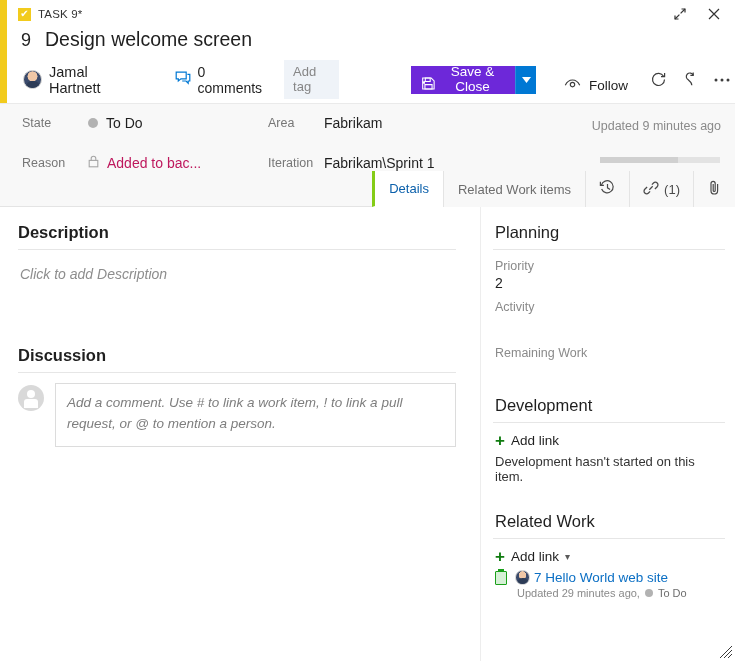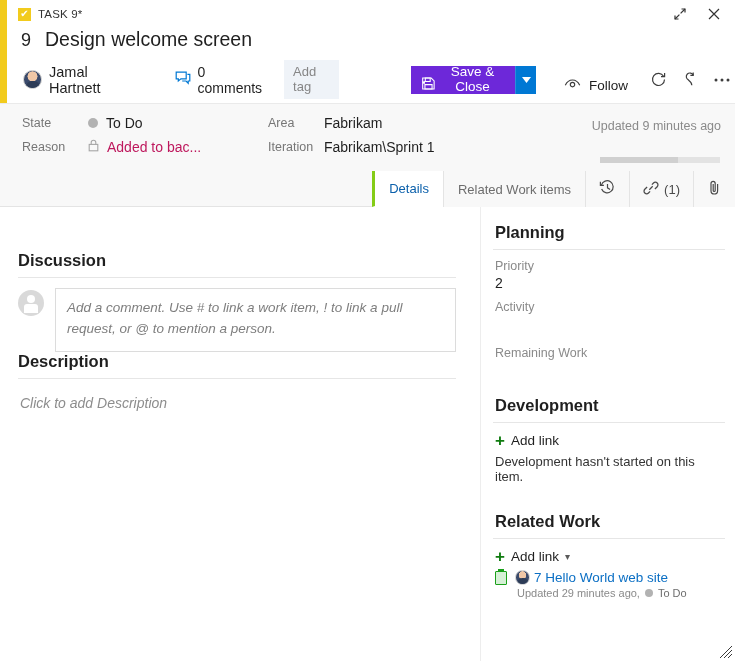--- a/index.html
+++ b/index.html
@@ -144,21 +144,21 @@
     left: 0; top: 103px;
     width: 735px; height: 68px;
     background: #f8f8f8;
     border-top: 1px solid #eaeaea;
   }
   .field-grid {
     position: absolute;
     left: 22px; top: 11px;
     display: grid;
     grid-template-columns: 66px 180px 56px 200px;
-    row-gap: 8px;
+    row-gap: 24px;
     align-items: center;
   }
   .fld-label {
     font-size: 12.5px; color: #767676;
   }
   .fld-value {
     font-size: 14px; color: #1f1f1f;
     display: flex; align-items: center; gap: 8px;
     white-space: nowrap;
   }
@@ -264,21 +264,21 @@
     padding: 9px 11px 11px;
     font-size: 13.5px; color: #7e7e7e; font-style: italic;
     line-height: 1.55;
     cursor: text;
     min-height: 50px;
   }
 
   
   .r-sect { margin-bottom: 4px; }
   .r-head {
-    font-size: 16.5px; color: #1f1f1f; font-weight: bold;
+    font-size: 16.5px; color: #1f1f1f; font-weight: normal;
     margin: 0 0 7px 2px;
   }
   .r-rule { height: 1px; background: #e6e6e6; margin-bottom: 9px; }
   .r-field-label {
     font-size: 12.5px; color: #8a8a8a; margin: 0 0 2px 2px;
   }
   .r-field-value {
     font-size: 14px; color: #1f1f1f; margin: 0 0 8px 2px; min-height: 17px;
   }
   .r-field-value.empty { min-height: 22px; }
@@ -518,33 +518,33 @@
           <path d="M10.6 5.1v6.6a3.3 3.3 0 0 1-6.6 0V4.4a2.1 2.1 0 0 1 4.2 0v7.1a1 1 0 0 1-2 0V5.1"></path>
         </svg>
       </span>
     </div>
   </div>
 
   <div class="body-wrap">
 
     <div class="col-left">
 
+      <div>
+        <div class="sect-title">Description</div>
+        <div class="sect-rule"></div>
+        <div class="desc-placeholder">Click to add Description</div>
+      </div>
+
       <div style="margin-top:28px;">
         <div class="sect-title">Discussion</div>
         <div class="sect-rule"></div>
         <div class="discussion-row">
           <span class="avatar-blank"></span>
           <div class="comment-box">Add a comment. Use # to link a work item, ! to link a pull request, or @ to mention a person.</div>
         </div>
-      </div>
-
-      <div>
-        <div class="sect-title">Description</div>
-        <div class="sect-rule"></div>
-        <div class="desc-placeholder">Click to add Description</div>
       </div>
 
     </div>
 
     <div class="col-right">
 
       <div class="r-sect">
         <div class="r-head">Planning</div>
         <div class="r-rule"></div>
 

